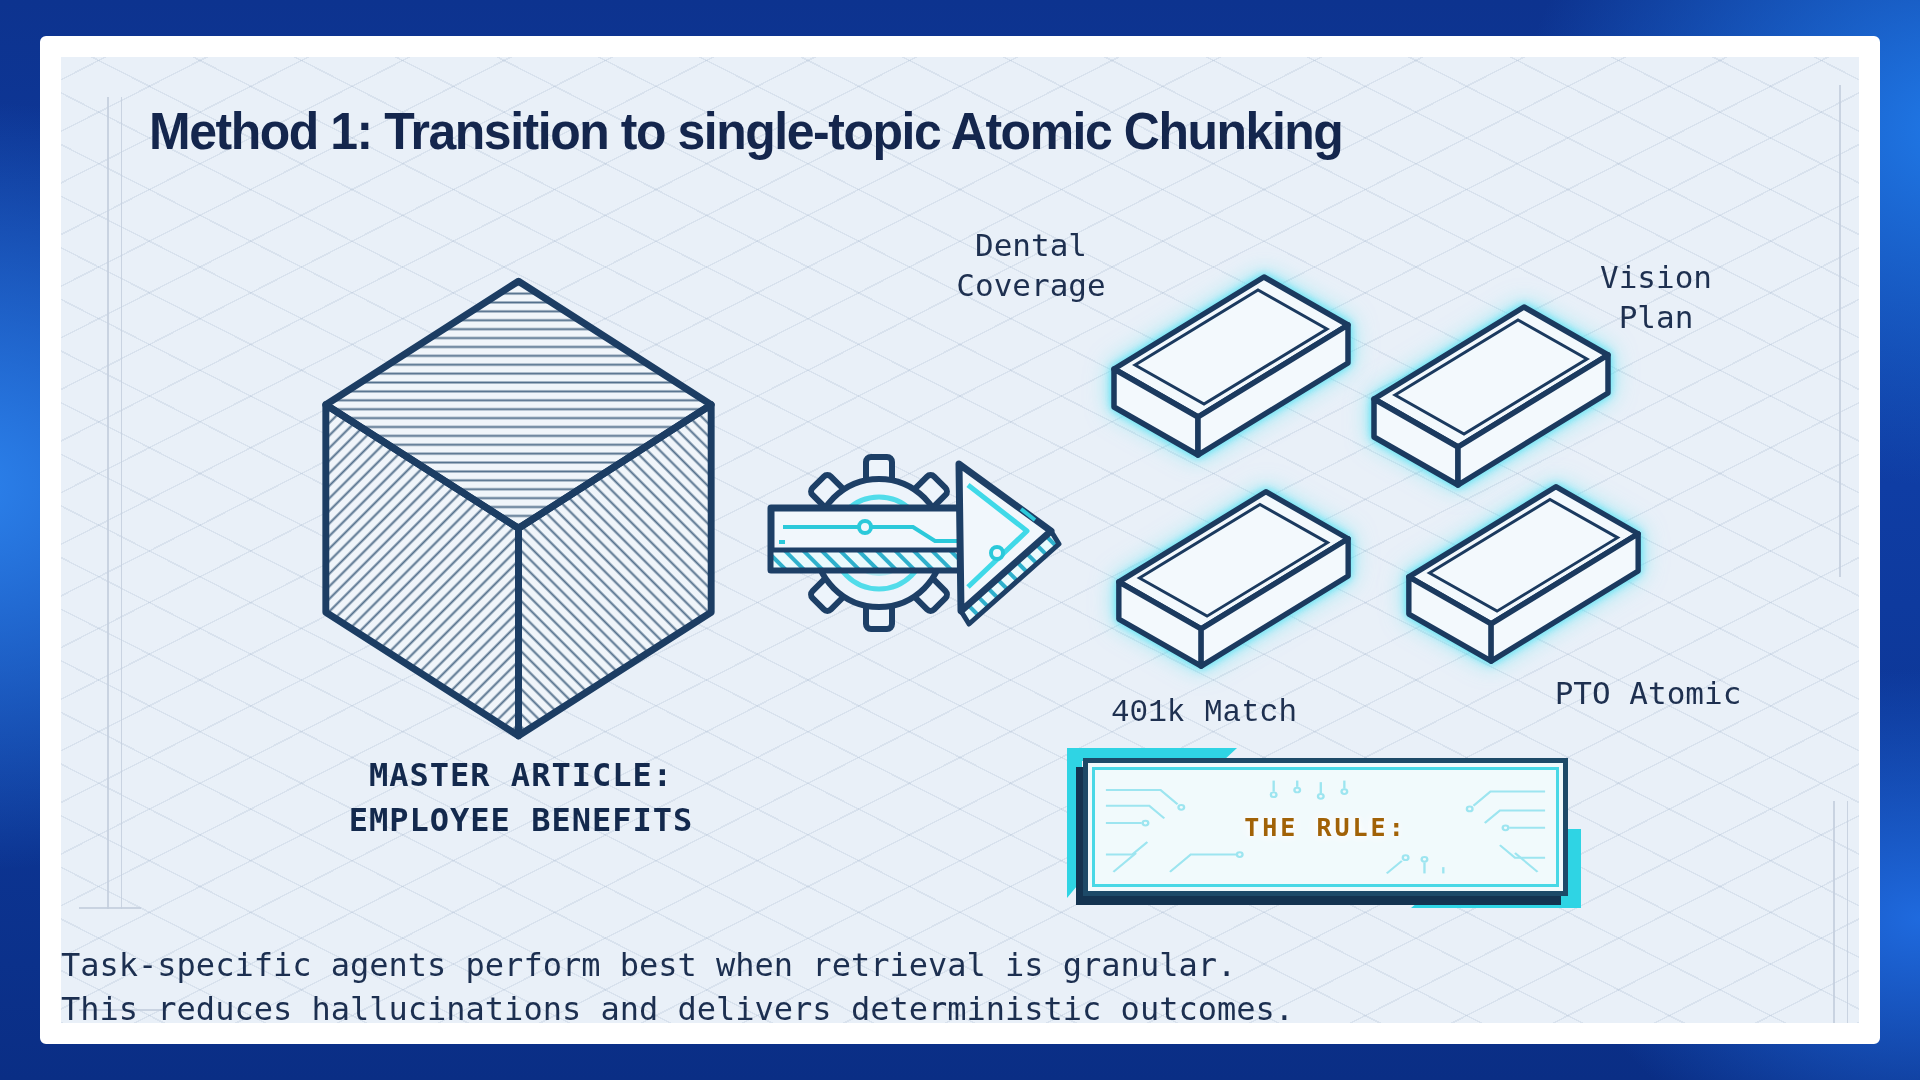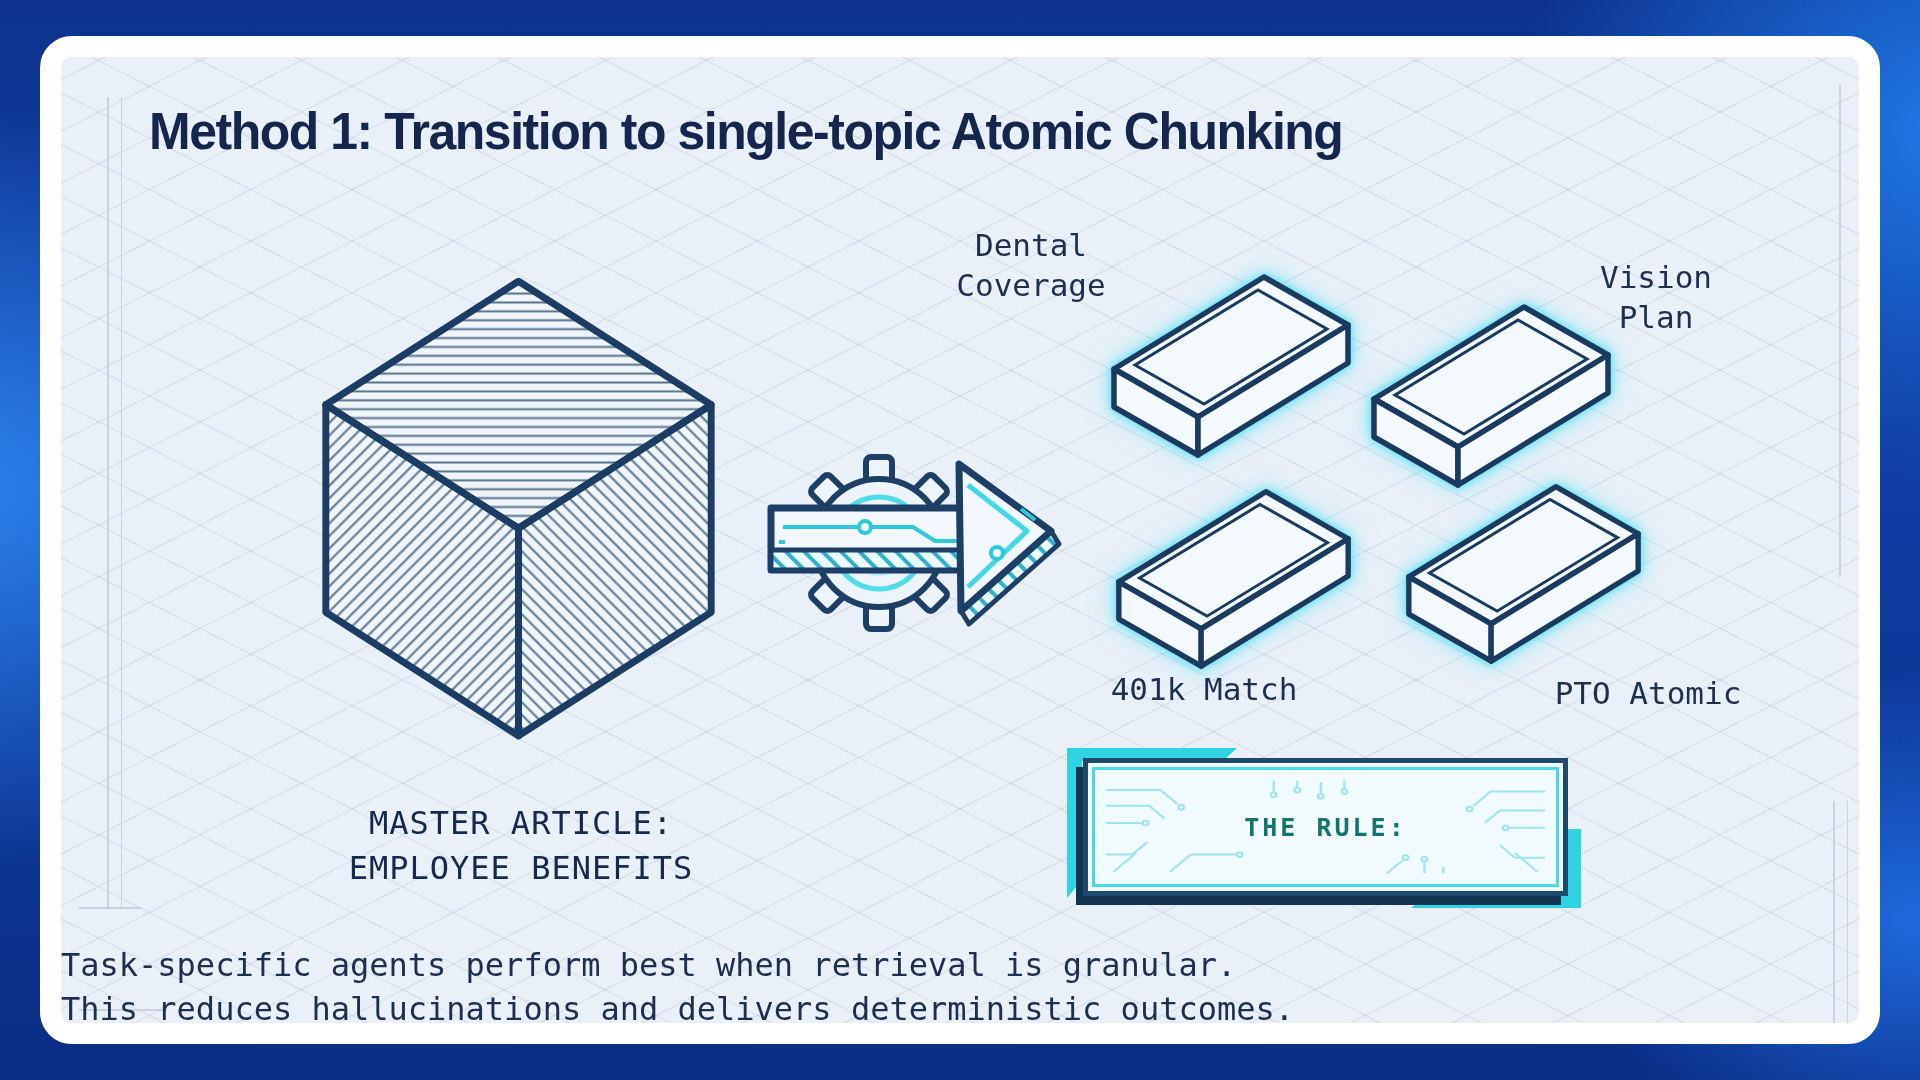--- a/index.html
+++ b/index.html
@@ -4,43 +4,43 @@
 <style>
   html,body{margin:0;padding:0;background:#0a2f87;}
   .stage{position:relative;width:1920px;height:1080px;overflow:hidden;
     font-family:"Liberation Sans",sans-serif;
     background:
       radial-gradient(900px 700px at -2% 45%, #2c82ec 0%, rgba(44,130,236,0) 55%),
       radial-gradient(800px 650px at 102% 12%, #2079e8 0%, rgba(32,121,232,0) 55%),
       radial-gradient(700px 500px at 100% 85%, #1f6ade 0%, rgba(31,106,222,0) 50%),
       linear-gradient(180deg,#0d338f 0%, #0f3da4 45%, #0a2e85 100%);}
   .panel{position:absolute;left:40px;top:36px;width:1840px;height:1008px;
-    box-sizing:border-box;border:21px solid #ffffff;border-radius:32px;
+    box-sizing:border-box;border:21px solid #ffffff;border-radius:6px;
     background-color:#e9f0f8;
     background-image:
       repeating-linear-gradient(27deg, rgba(106,132,167,.13) 0 1.5px, transparent 1.5px 46px),
       repeating-linear-gradient(-27deg, rgba(106,132,167,.13) 0 1.5px, transparent 1.5px 46px);
     overflow:hidden;}
   .bp-line{position:absolute;background:#c3cedd;opacity:.85;}
   .title{position:absolute;left:88px;top:44px;font-size:52px;font-weight:800;
     letter-spacing:-1.5px;color:#14264d;transform:scaleX(.96);transform-origin:left top;white-space:nowrap;}
   .mono{font-family:"DejaVu Sans Mono","Liberation Mono",monospace;}
   .pre{white-space:pre-line;}
   .chunk-label{position:absolute;text-align:center;font-size:31px;line-height:40px;
     color:#1e3050;font-weight:500;}
-  .master-label{position:absolute;left:210px;top:744px;width:500px;text-align:center;
-    font-size:32px;line-height:45px;font-weight:normal;letter-spacing:1px;color:#13294d;}
+  .master-label{position:absolute;left:210px;top:696px;width:500px;text-align:center;
+    font-size:32px;line-height:45px;font-weight:bold;letter-spacing:1px;color:#13294d;}
   .brick{position:absolute;filter:drop-shadow(0 0 4px rgba(72,226,243,.95)) drop-shadow(0 0 11px rgba(72,226,243,.55));}
   .rule-box{position:absolute;left:1022px;top:701px;width:485px;height:138px;
     box-sizing:border-box;background:#f1fafc;border:5px solid #1d4a68;
     box-shadow:-7px 9px 0 #143350;}
   .rule-inner{position:absolute;inset:4px;border:3px solid #49d8e6;}
   .rule-circuit{position:absolute;inset:9px;width:calc(100% - 18px);height:calc(100% - 18px);}
   .rule-text{position:absolute;inset:0;display:flex;flex-direction:column;align-items:center;
-    justify-content:center;gap:6px;color:#0f766e;
+    justify-content:center;gap:6px;color:#a16207;
     text-shadow:0 0 6px #ffffff,0 0 12px #ffffff,0 0 18px #ffffff;}
   .rule-l1{font-size:25px;font-weight:bold;letter-spacing:3px;}
   .rule-l2{font-size:24px;font-weight:bold;letter-spacing:0.5px;white-space:nowrap;}
   .accent{position:absolute;background:#2fd4e4;}
   .acc-tl{left:1006px;top:691px;width:170px;height:150px;
     clip-path:polygon(0 0,170px 0,156px 13px,15px 13px,15px 132px,0 150px);}
   .acc-br-h{left:1350px;top:836px;width:170px;height:15px;
     clip-path:polygon(18px 0,170px 0,170px 15px,0 15px);}
   .acc-br-v{left:1505px;top:772px;width:15px;height:79px;}
   .caption{position:absolute;left:0;top:886px;width:100%;
@@ -157,21 +157,21 @@
         <polygon points="8,108 92,156 92,194 8,146"></polygon>
         <polygon points="92,156 242,64 242,102 92,194"></polygon>
       </g>
       <polygon points="29,104 152,29 221,68 98,143" fill="none" stroke="#1b3a5f" stroke-width="3"></polygon>
     </svg>
 
     <div class="chunk-label mono pre" style="left:1480px;top:200px;width:230px;">Vision
 Plan</div>
     <div class="chunk-label mono pre" style="left:855px;top:168px;width:230px;">Dental
 Coverage</div>
-    <div class="chunk-label mono" style="left:998px;top:612px;width:290px;">401k Match</div>
+    <div class="chunk-label mono" style="left:998px;top:636px;width:290px;font-family:Liberation Mono, monospace;">401k Match</div>
     <div class="chunk-label mono" style="left:1437px;top:616px;width:300px;">PTO Atomic</div>
 
     <div class="accent acc-tl"></div>
     <div class="accent acc-br-h"></div>
     <div class="accent acc-br-v"></div>
 
     <div class="rule-box">
       <div class="rule-inner">
         <svg class="rule-circuit" viewBox="0 0 470 122" preserveAspectRatio="none">
           <g fill="none" stroke="#8fe2ee" stroke-width="2.5" opacity=".85">

